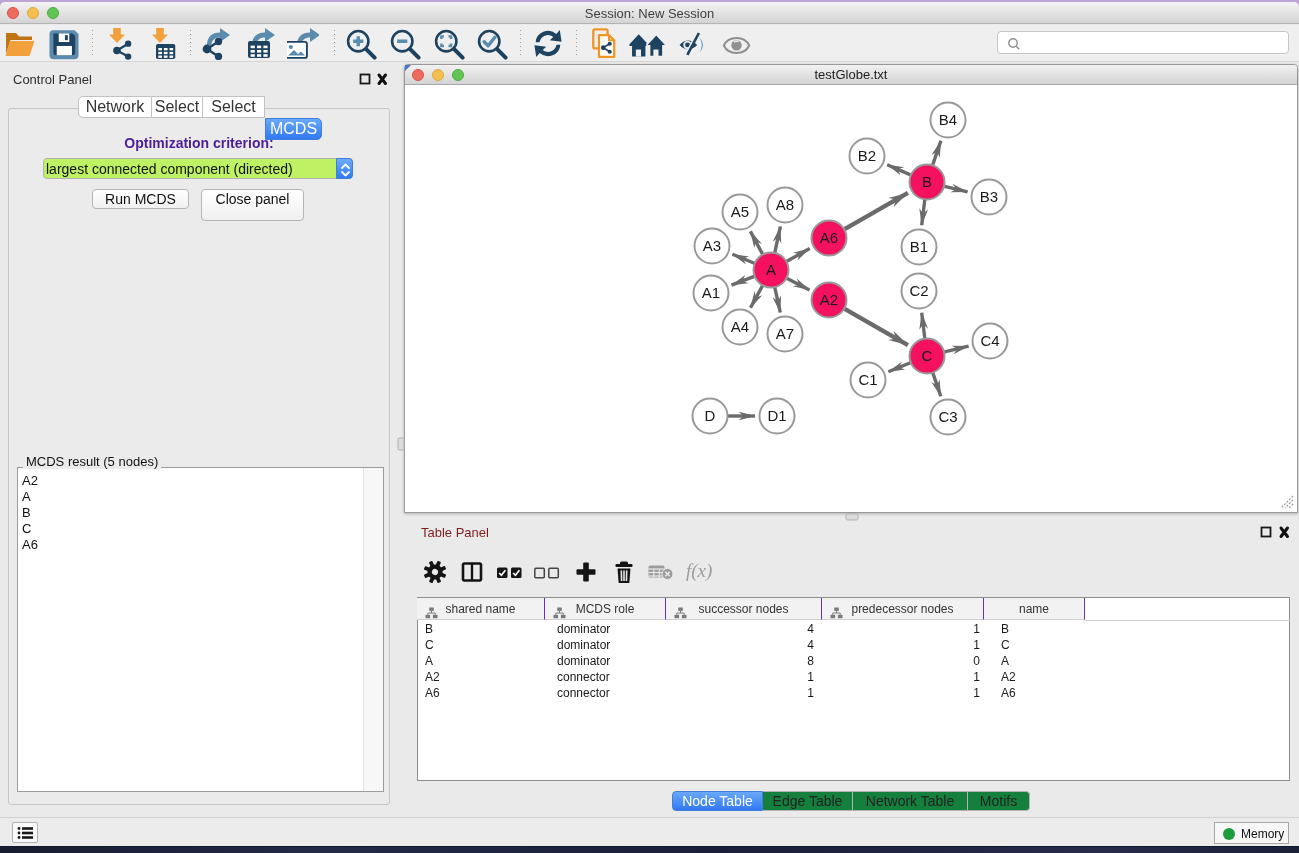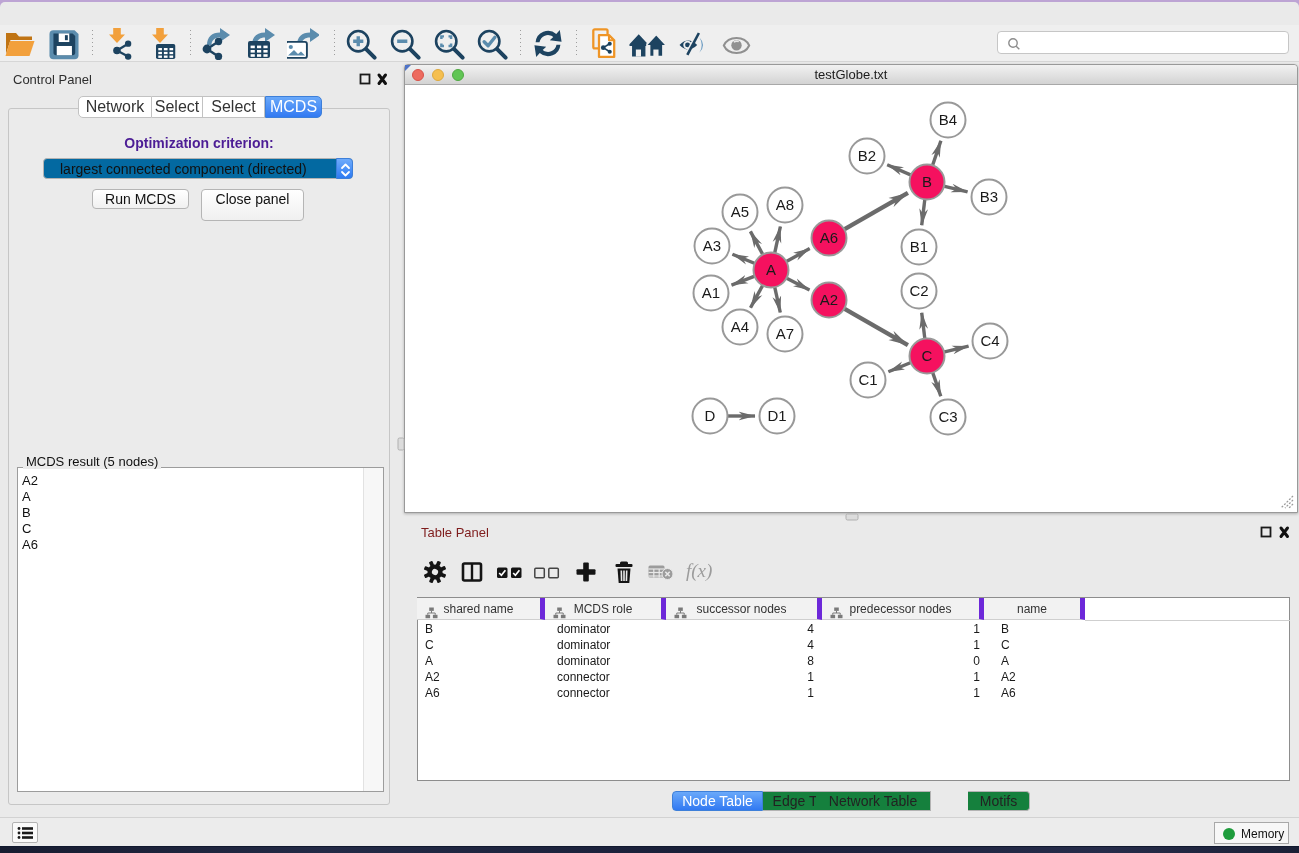--- a/index.html
+++ b/index.html
@@ -14,48 +14,54 @@
 #toolbar { top:23px; left:0; width:1299px; height:37px; background:#efefef; border-bottom:1px solid #d6d6d6; }
 .vsep { top:28px; width:1px; height:28px; background-image:linear-gradient(#9e9e9e 33%, rgba(0,0,0,0) 0%); background-size:1px 4px; }
 #searchbox { left:997px; top:29px; width:292px; height:23px; background:#fff; border:1px solid #c6c6c6; border-radius:4px; }
 
 #cpTitle { left:13px; top:70px; font-size:13px; color:#2e2e2e; }
 #cpBox { left:8px; top:106px; width:382px; height:697px; border:1px solid #c6c6c6; border-radius:3px; background:#ebebeb; }
 .seg { top:94px; height:22px; background:#fff; border:1px solid #c2c2c2; font-size:16px; color:#333; text-align:center; line-height:20px; }
 .segsel { background:linear-gradient(#6aa9fa,#3179f2); color:#fff; border-color:#3d7fd9; }
 .btn { background:linear-gradient(#ffffff,#f0f0f0); border:1px solid #b5b5b5; border-radius:4px; font-size:14px; color:#111; text-align:center; }
 #optlabel { left:9px; top:133px; width:380px; text-align:center; font-size:14px; color:#4c1d95;font-weight:bold; }
-#combo { left:43px; top:156px; width:310px; height:21px; background:#0369a1; border:1px solid #b2b2b2; border-radius:4px; font-size:14px; color:#111; line-height:20px; padding-left:16px; }
+#combo { left:43px; top:156px; width:310px; height:21px; background:#bef264; border:1px solid #b2b2b2; border-radius:4px; font-size:14px; color:#111; line-height:20px; padding-left:2px; }
 #comboBtn { left:336px; top:156px; width:17px; height:21px; background:linear-gradient(#6fabfb,#2d7bf3); border-radius:0 4px 4px 0; border:1px solid #3d7fd9; }
 #mcdsGroup { left:17px; top:465px; width:367px; height:325px; border:1px solid #9c9c9c; }
 #mcdsTitle { left:23px; top:452px; font-size:13px; color:#111; background:#ebebeb; padding:0 3px; }
 #mcdsList { left:18px; top:466px; width:365px; height:323px; background:#fff; font-size:13px; color:#111; line-height:16px; padding:5px 0 0 4px; }
 #mcdsScroll { left:363px; top:466px; width:20px; height:323px; background:#f7f7f7; border-left:1px solid #e2e2e2; }
 
 #netwin { left:404px; top:62px; width:894px; height:449px; background:#fff; border:1px solid #999; border-radius:4px 4px 0 0; box-shadow:0 1px 3px rgba(0,0,0,0.25); }
 #nettb { top:0; left:0; width:892px; height:20px; background:linear-gradient(#f2f2f2,#d3d3d3); border-bottom:1px solid #a8a8a8; border-radius:4px 4px 0 0; }
 #netTitle { top:2px; left:0; width:892px; text-align:center; font-size:13px; color:#1c1c1c; }
 
 #tpTitle { left:421px; top:523px; font-size:13px; color:#7f1d1d; }
 #tbl { left:417px; top:595px; width:873px; height:184px; background:#fff; border:1px solid #8d8d8d; }
-.hdrcell { top:0; height:22px; background:#f2f2f2; border-right:5px solid #6d28d9; border-bottom:1px solid #cfcfcf; font-size:12px; color:#333; text-align:center; line-height:22px; }
+.hdrcell { top:0; height:22px; background:#f2f2f2; border-right:1px solid #6d28d9; border-bottom:1px solid #cfcfcf; font-size:12px; color:#333; text-align:center; line-height:22px; }
 .trow { font-size:12px; color:#1a1a1a; height:16px; line-height:16px; }
 .btab { top:789px; height:20px; background:#15803d; border:1px solid #b3b3b3; font-size:14px; color:#222; text-align:center; line-height:19px; }
 .btabsel { background:linear-gradient(#6aa9fa,#3179f2); color:#fff; border-color:#3d7fd9; }
 #statusline { left:0; top:815px; width:1299px; height:1px; background:#d2d2d2; }
 #statusbar { left:0; top:816px; width:1299px; height:28px; background:#ececec; }
 #listbtn { left:12px; top:820px; width:26px; height:21px; background:#fafafa; border:1px solid #b2b2b2; border-radius:2px; }
 #membtn { left:1214px; top:820px; width:75px; height:22px; background:#f7f7f7; border:1px solid #a8a8a8; }
 #deskBottom { left:0; top:846px; width:1299px; height:7px; background:linear-gradient(90deg,#171c30,#232a46 25%,#191f38 55%,#262c4a 85%,#1a2036);box-shadow:inset 0 1px 0 #10182e; }
 .icon { position:absolute; }
 </style>
 </head>
 <body>
 <div class="abs" id="deskTop"></div>
 <div class="abs" id="appwin">
+  <div class="abs" id="titlebar">
+    <div class="abs tl" style="left:7px;background:#ed6b5f;border:0.5px solid #d85249;"></div>
+    <div class="abs tl" style="left:27px;background:#f5bf4f;border:0.5px solid #dda93e;"></div>
+    <div class="abs tl" style="left:47px;background:#61c555;border:0.5px solid #50a943;"></div>
+    <div class="abs" id="sessTitle">Session: New Session</div>
+  </div>
   <div class="abs" id="toolbar"></div>
   <div class="abs vsep" style="left:92px;"></div>
     <div class="abs vsep" style="left:190px;"></div>
     <div class="abs vsep" style="left:334px;"></div>
     <div class="abs vsep" style="left:520px;"></div>
     <div class="abs vsep" style="left:576px;"></div>
   <svg class="icon" style="left:5px;top:28px;" width="30" height="27" viewBox="0 0 30 27">
       <path d="M1 3 L11 3 L14 6.5 L27 6.5 L27 10 L5.5 10 L1 24 Z" fill="#c07414"></path>
       <path d="M5 11 L29.5 11 L24.5 26 L0.5 26 Z" fill="#f2a03c"></path>
     </svg>
@@ -233,21 +239,21 @@
 
   <div class="abs" id="cpTitle">Control Panel</div>
   <svg class="icon" style="left:359px;top:70px;" width="30" height="14" viewBox="0 0 30 14">
       <rect x="1.5" y="2.5" width="9" height="9" fill="none" stroke="#1a1a1a" stroke-width="1.8"></rect>
       <path d="M20 3 L26.5 11.5 M26.5 3 L20 11.5" stroke="#111" stroke-width="3" stroke-linecap="round"></path>
     </svg>
   <div class="abs" id="cpBox"></div>
   <div class="abs seg" style="left:78px;width:74px;border-radius:5px 0 0 5px;">Network</div>
   <div class="abs seg" style="left:152px;width:51px;border-left:0;">Select</div>
   <div class="abs seg" style="left:203px;width:62px;border-left:0;">Select</div>
-  <div class="abs seg segsel" style="left:265px;width:57px;border-radius:0 5px 5px 0;">MCDS</div>
+  <div class="abs seg segsel" style="left:265px;width:57px;border-radius:0 5px 5px 0;margin-top:22px;">MCDS</div>
   <div class="abs" id="optlabel">Optimization criterion:</div>
   <div class="abs" id="combo">largest connected component (directed)</div>
   <div class="abs" id="comboBtn">
       <svg class="icon" style="left:3px;top:3px;" width="11" height="16" viewBox="0 0 11 16">
         <path d="M2 6 L5.5 2.5 L9 6" fill="none" stroke="#fff" stroke-width="1.8" stroke-linecap="round" stroke-linejoin="round"></path>
         <path d="M2 10 L5.5 13.5 L9 10" fill="none" stroke="#fff" stroke-width="1.8" stroke-linecap="round" stroke-linejoin="round"></path>
       </svg>
     </div>
   <div class="abs btn" style="left:92px;top:187px;width:97px;height:20px;line-height:18px;">Run MCDS</div>
   <div class="abs btn" style="left:201px;top:187px;width:103px;height:32px;line-height:18px;">Close panel</div>
@@ -497,21 +503,21 @@
 <div class="abs trow" style="left:0;top:87px;width:871px;">
 <span class="abs" style="left:8px;">A6</span>
 <span class="abs" style="left:140px;">connector</span>
 <span class="abs" style="left:249px;width:148px;text-align:right;">1</span>
 <span class="abs" style="left:405px;width:158px;text-align:right;">1</span>
 <span class="abs" style="left:584px;">A6</span>
 </div>
     </div>
   <div class="abs btab btabsel" style="left:672px;width:91px;border-radius:4px 0 0 4px;"><span style="color:#fff;">Node Table</span></div>
   <div class="abs btab" style="left:763px;width:90px;border-left:0;">Edge Table</div>
-  <div class="abs btab" style="left:816px;width:115px;border-left:0;">Network Table</div>
+  <div class="abs btab" style="left:853px;width:115px;border-left:0;">Network Table</div>
   <div class="abs btab" style="left:968px;width:62px;border-left:0;border-radius:0 4px 4px 0;">Motifs</div>
   <div class="abs" id="statusline"></div>
   <div class="abs" id="statusbar"></div>
   <div class="abs" id="listbtn">
       <svg class="icon" style="left:4px;top:3px;" width="17" height="14" viewBox="0 0 17 14">
         <g fill="#1a1a1a">
           <circle cx="2" cy="2.5" r="1.4"></circle>
           <rect x="5" y="1.2" width="11" height="2.6"></rect>
           <circle cx="2" cy="7" r="1.4"></circle>
           <rect x="5" y="5.7" width="11" height="2.6"></rect>

